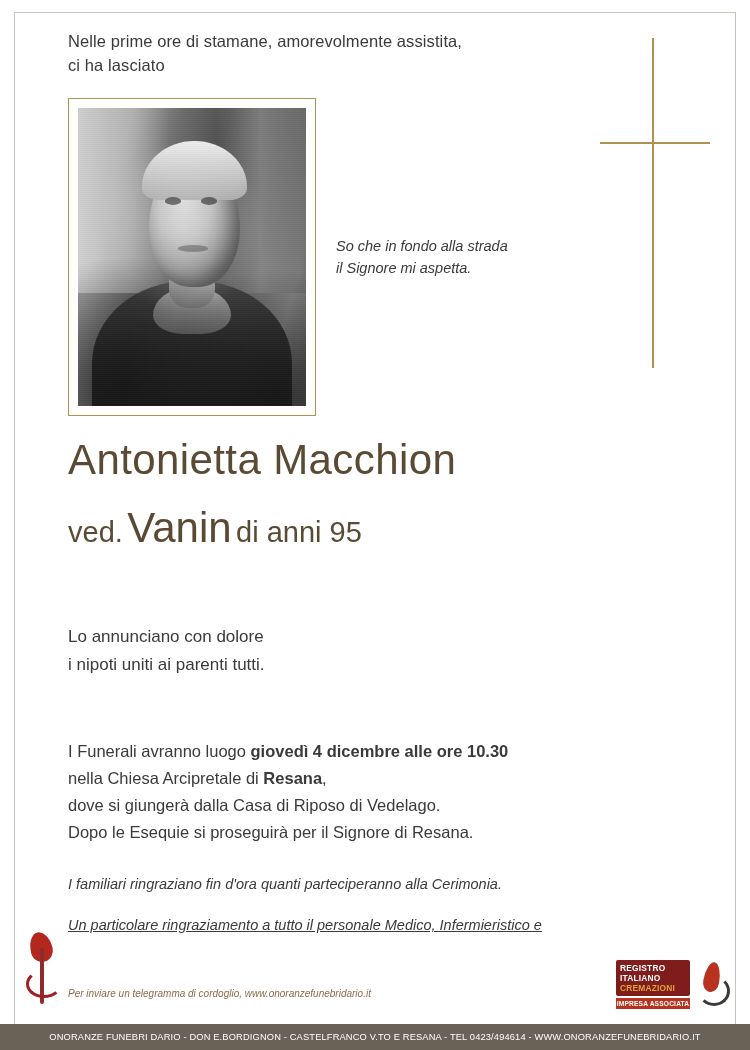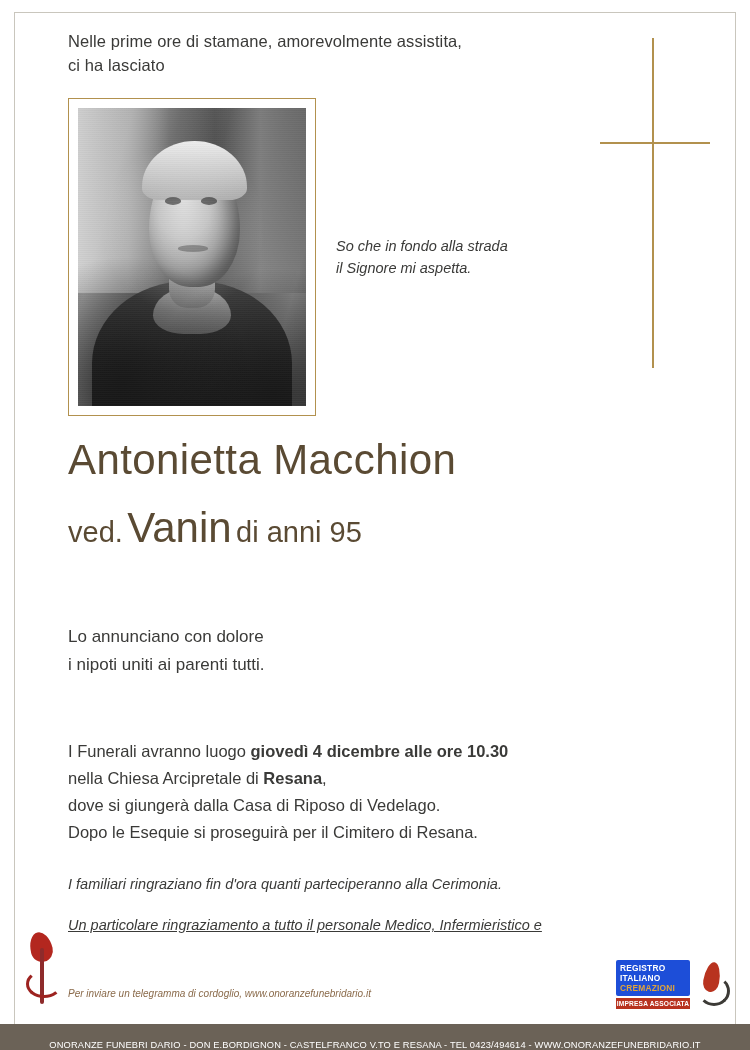--- a/index.html
+++ b/index.html
@@ -295,21 +295,21 @@
     position: absolute;
     left: 0;
     bottom: 0;
     width: 750px;
     height: 26px;
     background: #6b6257;
     color: #ffffff;
     font-size: 9.3px;
     letter-spacing: 0.15px;
     display: flex;
-    align-items: flex-end;
+    align-items: center;
     justify-content: center;
   }
 
   
   .logo-flame {
     position: absolute;
     left: 22px;
     top: 930px;
     width: 44px;
     height: 78px;
@@ -351,21 +351,21 @@
     bottom: 32px;
     width: 112px;
     height: 62px;
   }
   .logo-reg .regbox {
     position: absolute;
     left: 0;
     top: 4px;
     width: 74px;
     height: 36px;
-    background: #1d4ed8;
+    background: #7f1d1d;
     border-radius: 2px;
     color: #ffffff;
     font-size: 8.4px;
     font-weight: 700;
     line-height: 1.18;
     padding: 4px 3px 0 4px;
     box-sizing: border-box;
     letter-spacing: 0.2px;
   }
   .logo-reg .regbox .crem { color: #e0a33a; }
@@ -462,21 +462,21 @@
   <div class="announce">
     <div>Lo annunciano con dolore</div>
     <div>i nipoti uniti ai parenti tutti.</div>
   </div>
 
 
   <div class="funeral">
     <div><span>I Funerali avranno luogo </span><b>giovedì 4 dicembre alle ore 10.30</b></div>
     <div><span>nella Chiesa Arcipretale di </span><b>Resana</b><span>,</span></div>
     <div>dove si giungerà dalla Casa di Riposo di Vedelago.</div>
-    <div>Dopo le Esequie si proseguirà per il Cimitero di Resana.</div>
+    <div>Dopo le Esequie si proseguirà per il Signore di Resana.</div>
   </div>
 
   <div class="thanks1">I familiari ringraziano fin d'ora quanti parteciperanno alla Cerimonia.</div>
   <div class="thanks2">
     <div>Un particolare ringraziamento a tutto il personale Medico, Infermieristico e</div>
   </div>
 
   <div class="telegram">Per inviare un telegramma di cordoglio, www.onoranzefunebridario.it</div>
 
   <div class="logo-flame">

